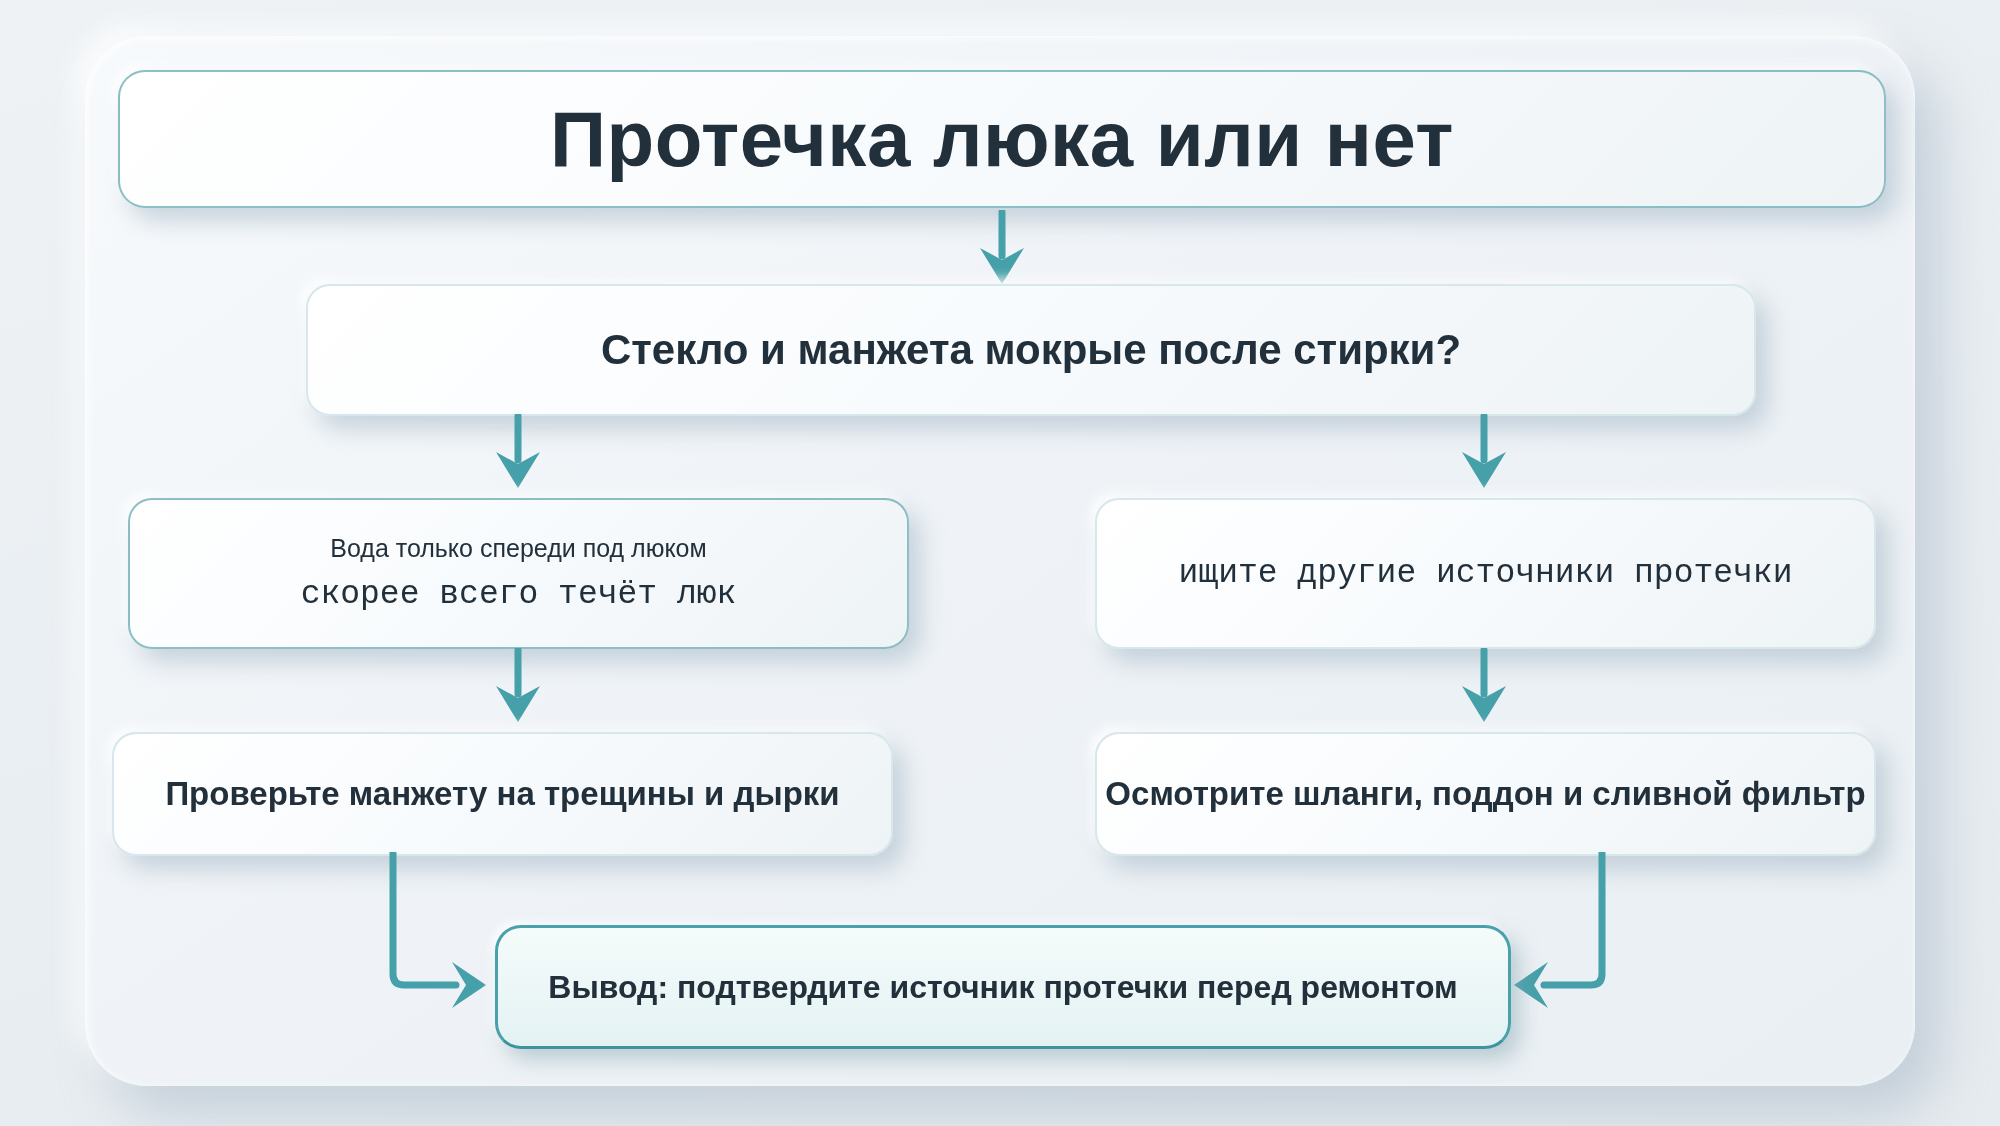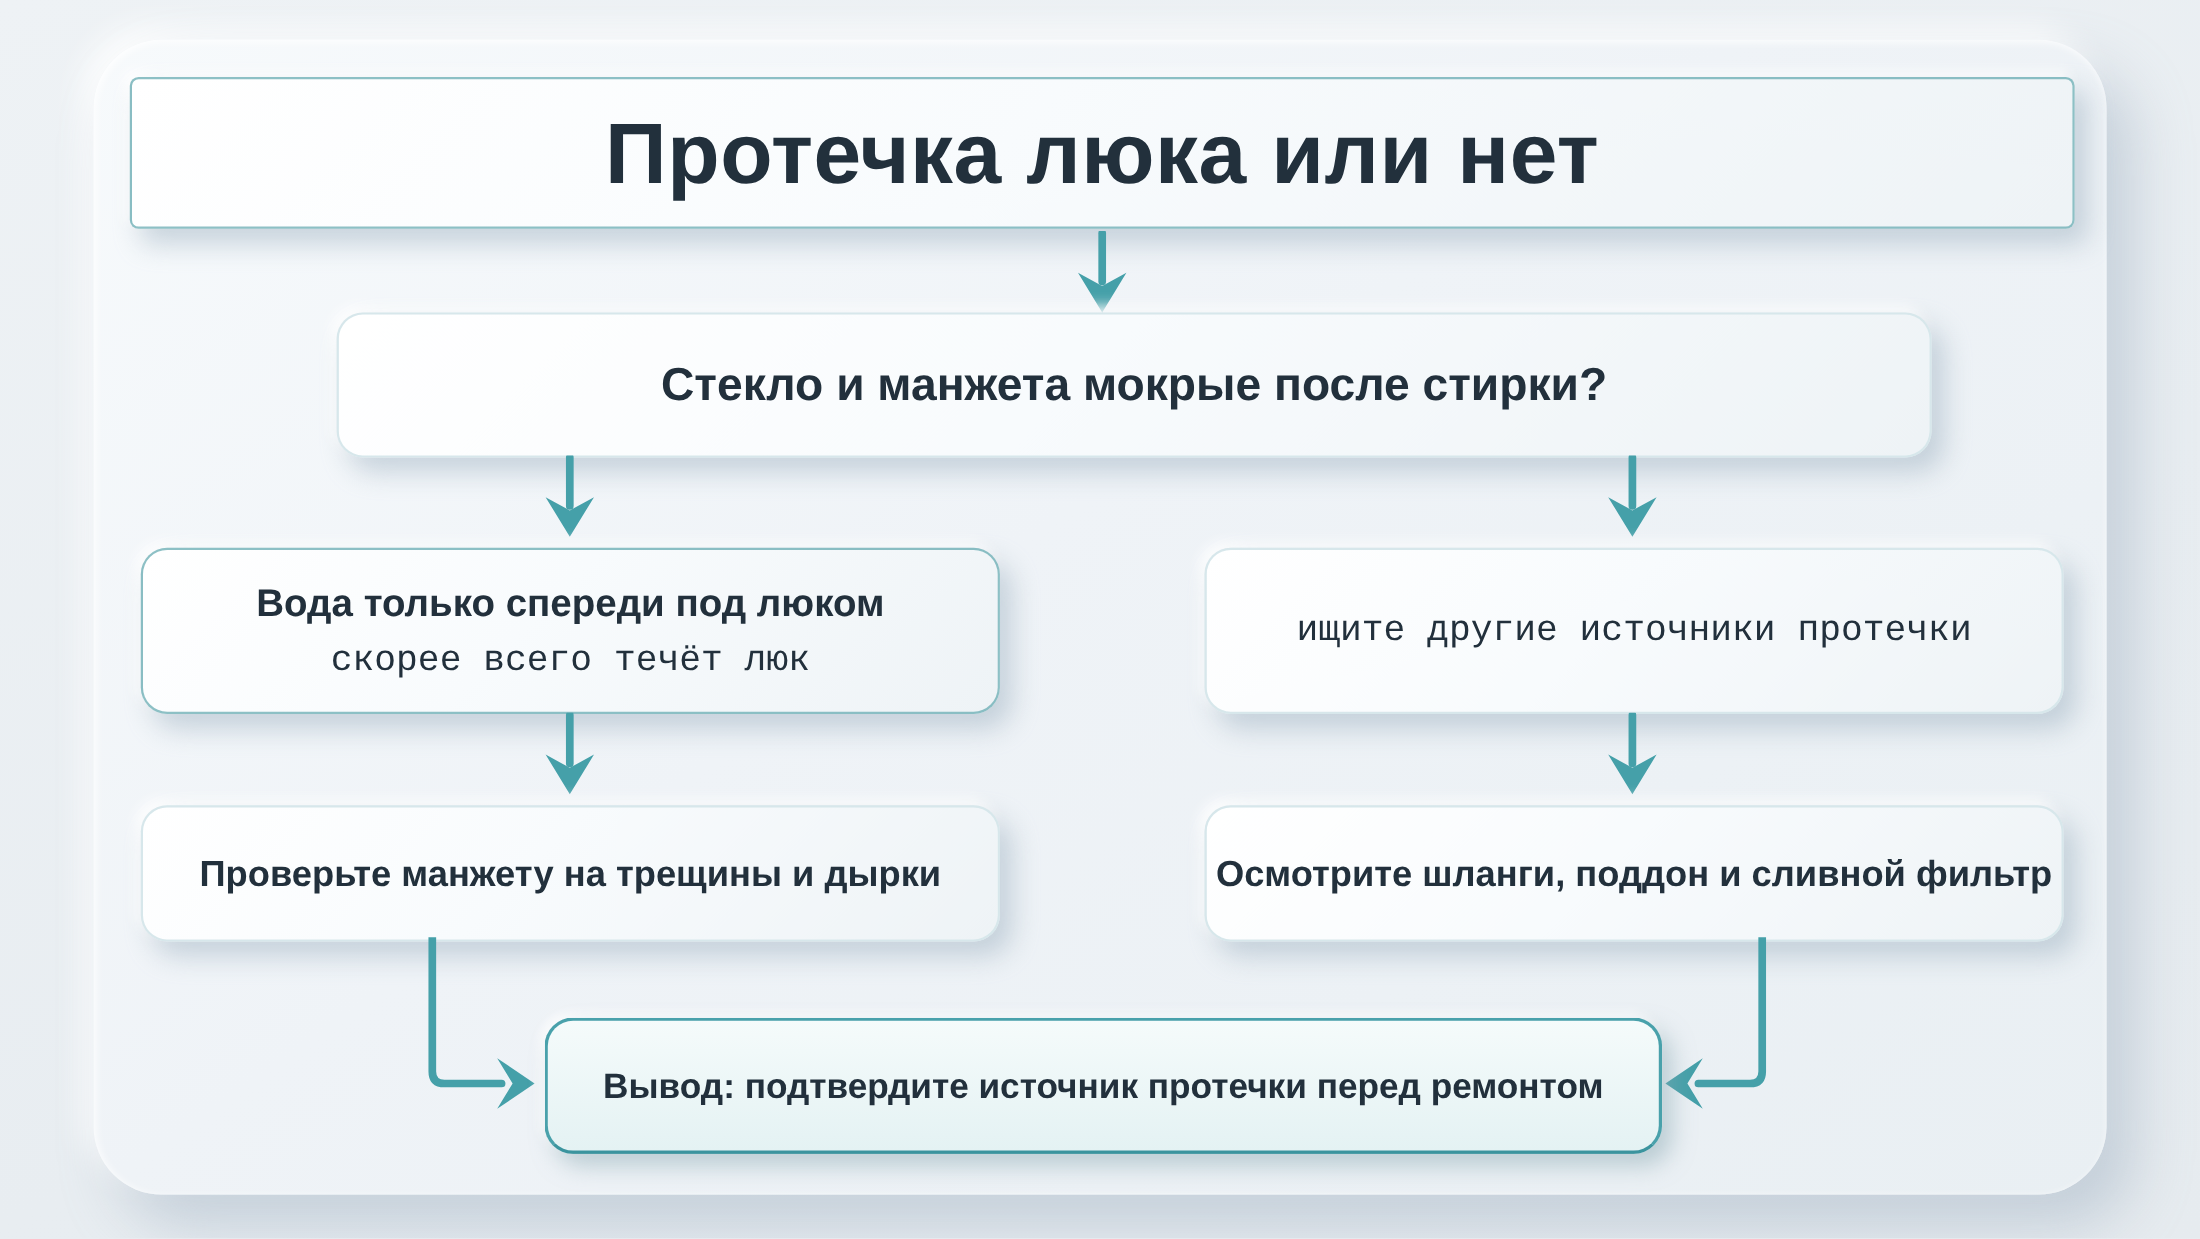--- a/index.html
+++ b/index.html
@@ -20,36 +20,36 @@
   .box {
     position:absolute; display:flex; flex-direction:column;
     align-items:center; justify-content:center; text-align:center;
     border-radius:24px;
     background:linear-gradient(135deg,#ffffff 0%, #f8fbfd 45%, #eef3f6 100%);
     box-shadow: 11px 13px 24px rgba(151,171,189,0.48),
                 -5px -5px 12px rgba(255,255,255,0.95);
     border:2px solid rgba(213,230,234,0.95);
   }
   .teal-edge { border-color:rgba(97,168,175,0.72); }
-  #title-box    { left:118px; top:70px;  width:1764px; height:134px; border-radius:8px; }
+  #title-box    { left:118px; top:70px;  width:1764px; height:134px; border-radius:27px; }
   #question-box { left:284px; top:284px; width:1446px; height:128px;margin-left:22px; }
   #branch-left-box  { left:128px;  top:498px; width:777px; height:147px; gap:13px; }
   #branch-right-box { left:1095px; top:498px; width:777px; height:147px; gap:13px; }
-  #action-left-box  { left:128px;  top:732px; width:777px; height:120px; }
+  #action-left-box  { left:112px;  top:732px; width:777px; height:120px; }
   #action-right-box { left:1095px; top:732px; width:777px; height:120px; }
   #conclusion-box {
     left:495px; top:925px; width:1010px; height:118px; border-radius:26px;
     border:3px solid #49a1ab; border-bottom-color:#3b949e;
     background:linear-gradient(180deg,#f5fbfb 0%, #e4f2f3 100%);
     box-shadow: 9px 11px 20px rgba(139,169,180,0.5),
                 -4px -4px 10px rgba(255,255,255,0.9);
   }
   .title-text      { font-size:78px; font-weight:700; letter-spacing:0.5px; white-space:nowrap; }
   .question-text   { font-size:42px; font-weight:700; white-space:nowrap; }
-  .cond-text       { font-size:35px; font-weight:700; white-space:nowrap; }
+  .cond-text       { font-size:25px; font-weight:400; white-space:nowrap; }
   .note-text       { font-size:33px; font-weight:400; white-space:nowrap;font-family:Liberation Mono, monospace; }
   .action-text     { font-size:33px; font-weight:700; white-space:nowrap; }
   .conclusion-text { font-size:32px; font-weight:700; white-space:nowrap; }
   .arrow { position:absolute; }
 </style>
 </head>
 <body>
 
 <div id="canvas">
   <div class="card"></div>

